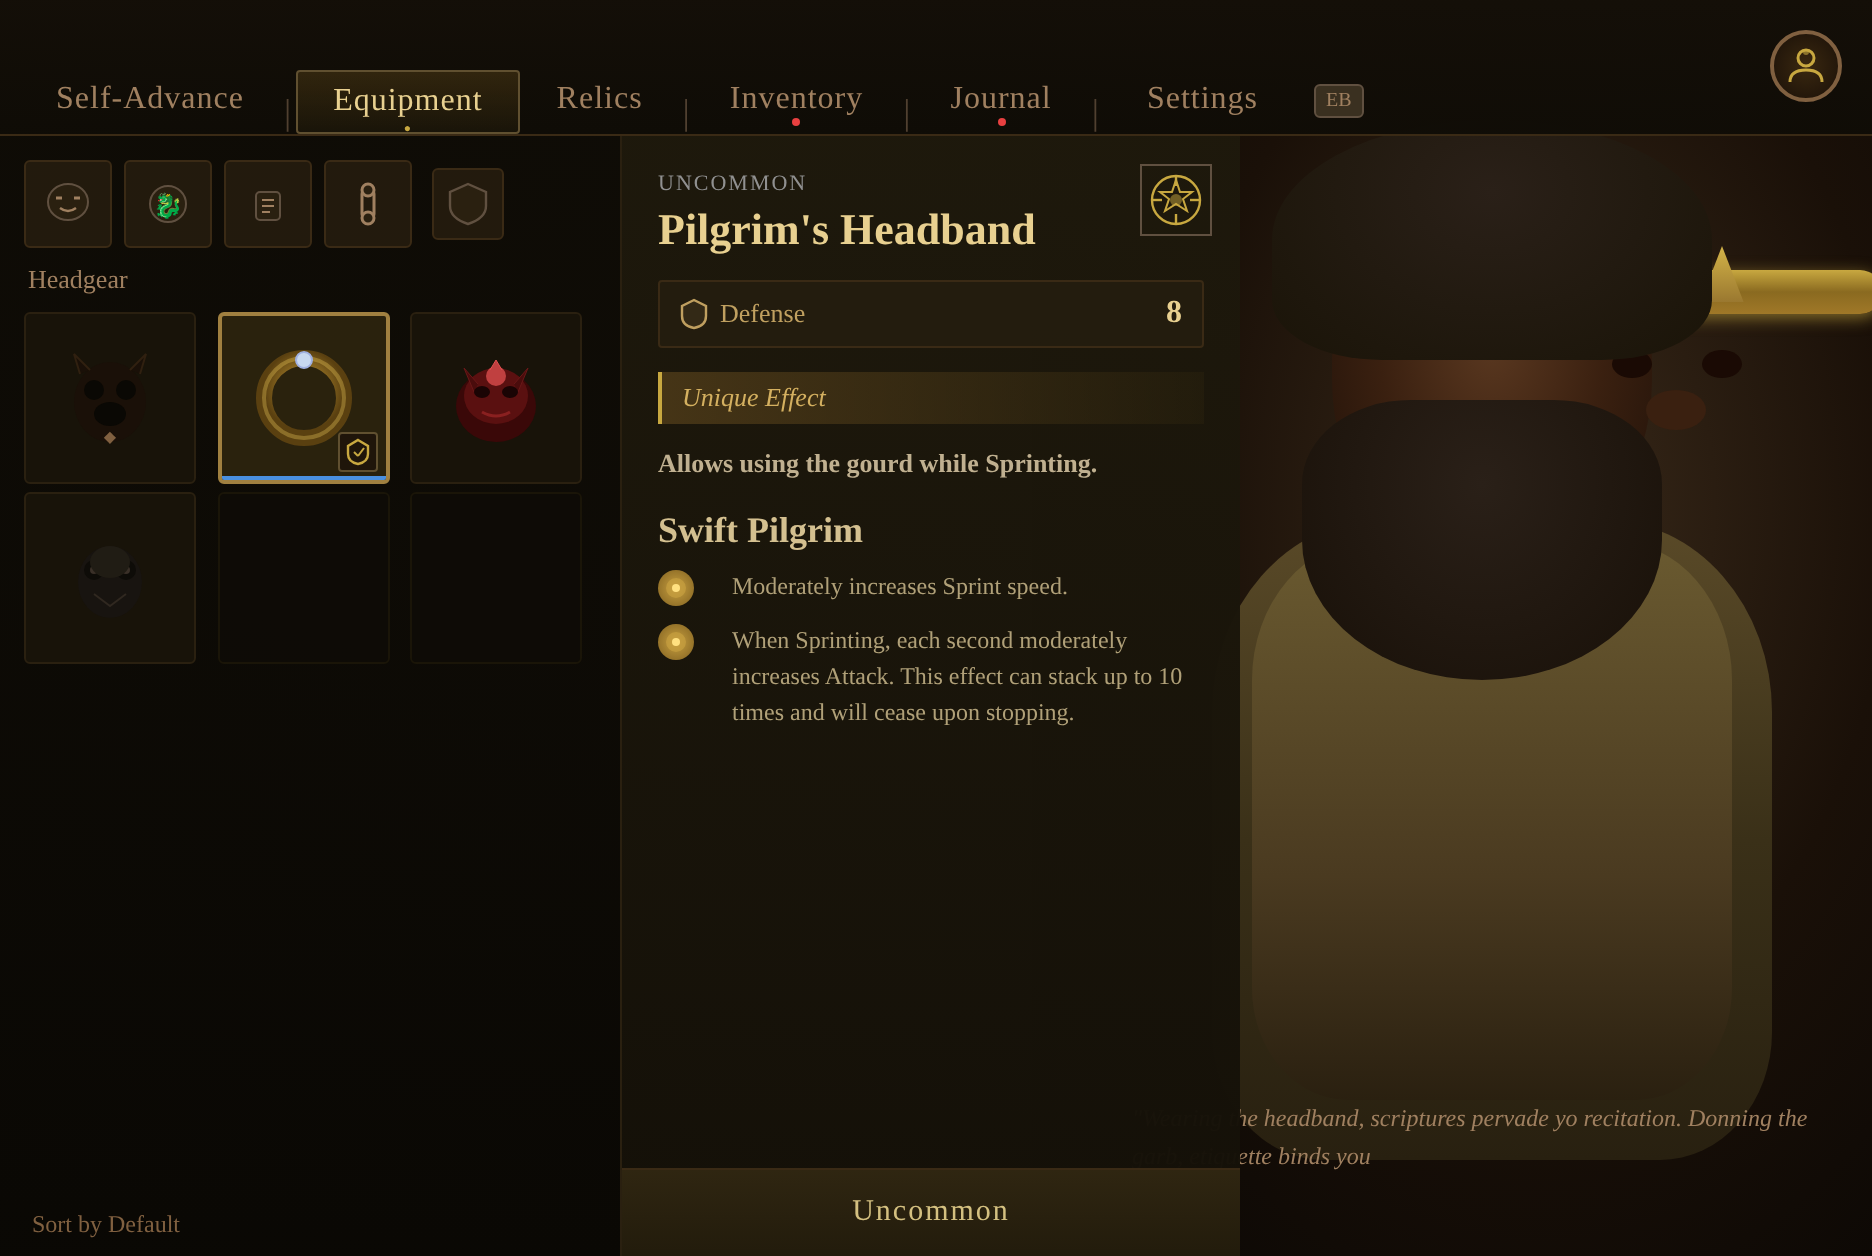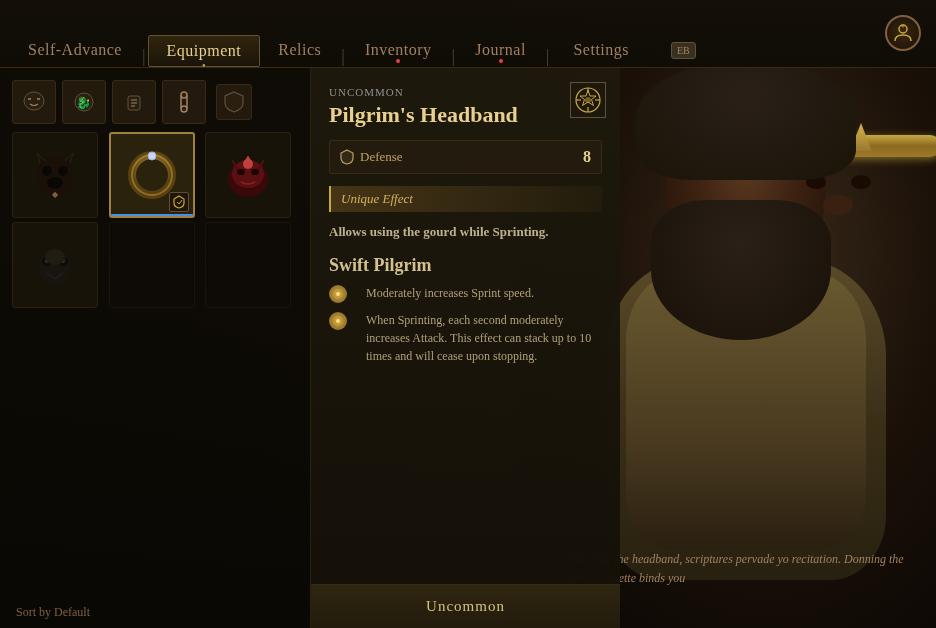--- a/index.html
+++ b/index.html
@@ -222,21 +222,21 @@
       width: 4px;
       height: 4px;
       background: #e84040;
       border-radius: 50%;
     }
 
     
     .nav-settings-area {
       display: flex;
       align-items: center;
-      gap: 24px;
+      gap: 10px;
       margin-left: 4px;
     }
 
     .settings-badge {
       background: #3a3020;
       border: 1px solid #605040;
       border-radius: 3px;
       color: #a08060;
       font-size: 10px;
       padding: 2px 5px;
@@ -641,20 +641,21 @@
         </svg>
       </div>
 
       <div class="category-tab-shield">
         <svg width="22" height="24" viewBox="0 0 22 24">
           <path d="M11 2 L20 6 L20 13 Q20 19 11 22 Q2 19 2 13 L2 6 Z" fill="#2a2010" stroke="#605040" stroke-width="1.2"></path>
         </svg>
       </div>
     </div>
 
+    <div class="category-label">Headgear</div>
 
     <div class="item-grid">
 
       <div class="item-slot">
         <svg width="60" height="60" viewBox="0 0 60 60">
           <ellipse cx="30" cy="32" rx="18" ry="20" fill="#1a1008"></ellipse>
           <circle cx="22" cy="26" r="5" fill="#0a0804"></circle>
           <circle cx="38" cy="26" r="5" fill="#0a0804"></circle>
           <path d="M15 18 L12 8 L20 16" fill="#1a1008" stroke="#302010" stroke-width="1"></path>
           <path d="M45 18 L48 8 L40 16" fill="#1a1008" stroke="#302010" stroke-width="1"></path>

